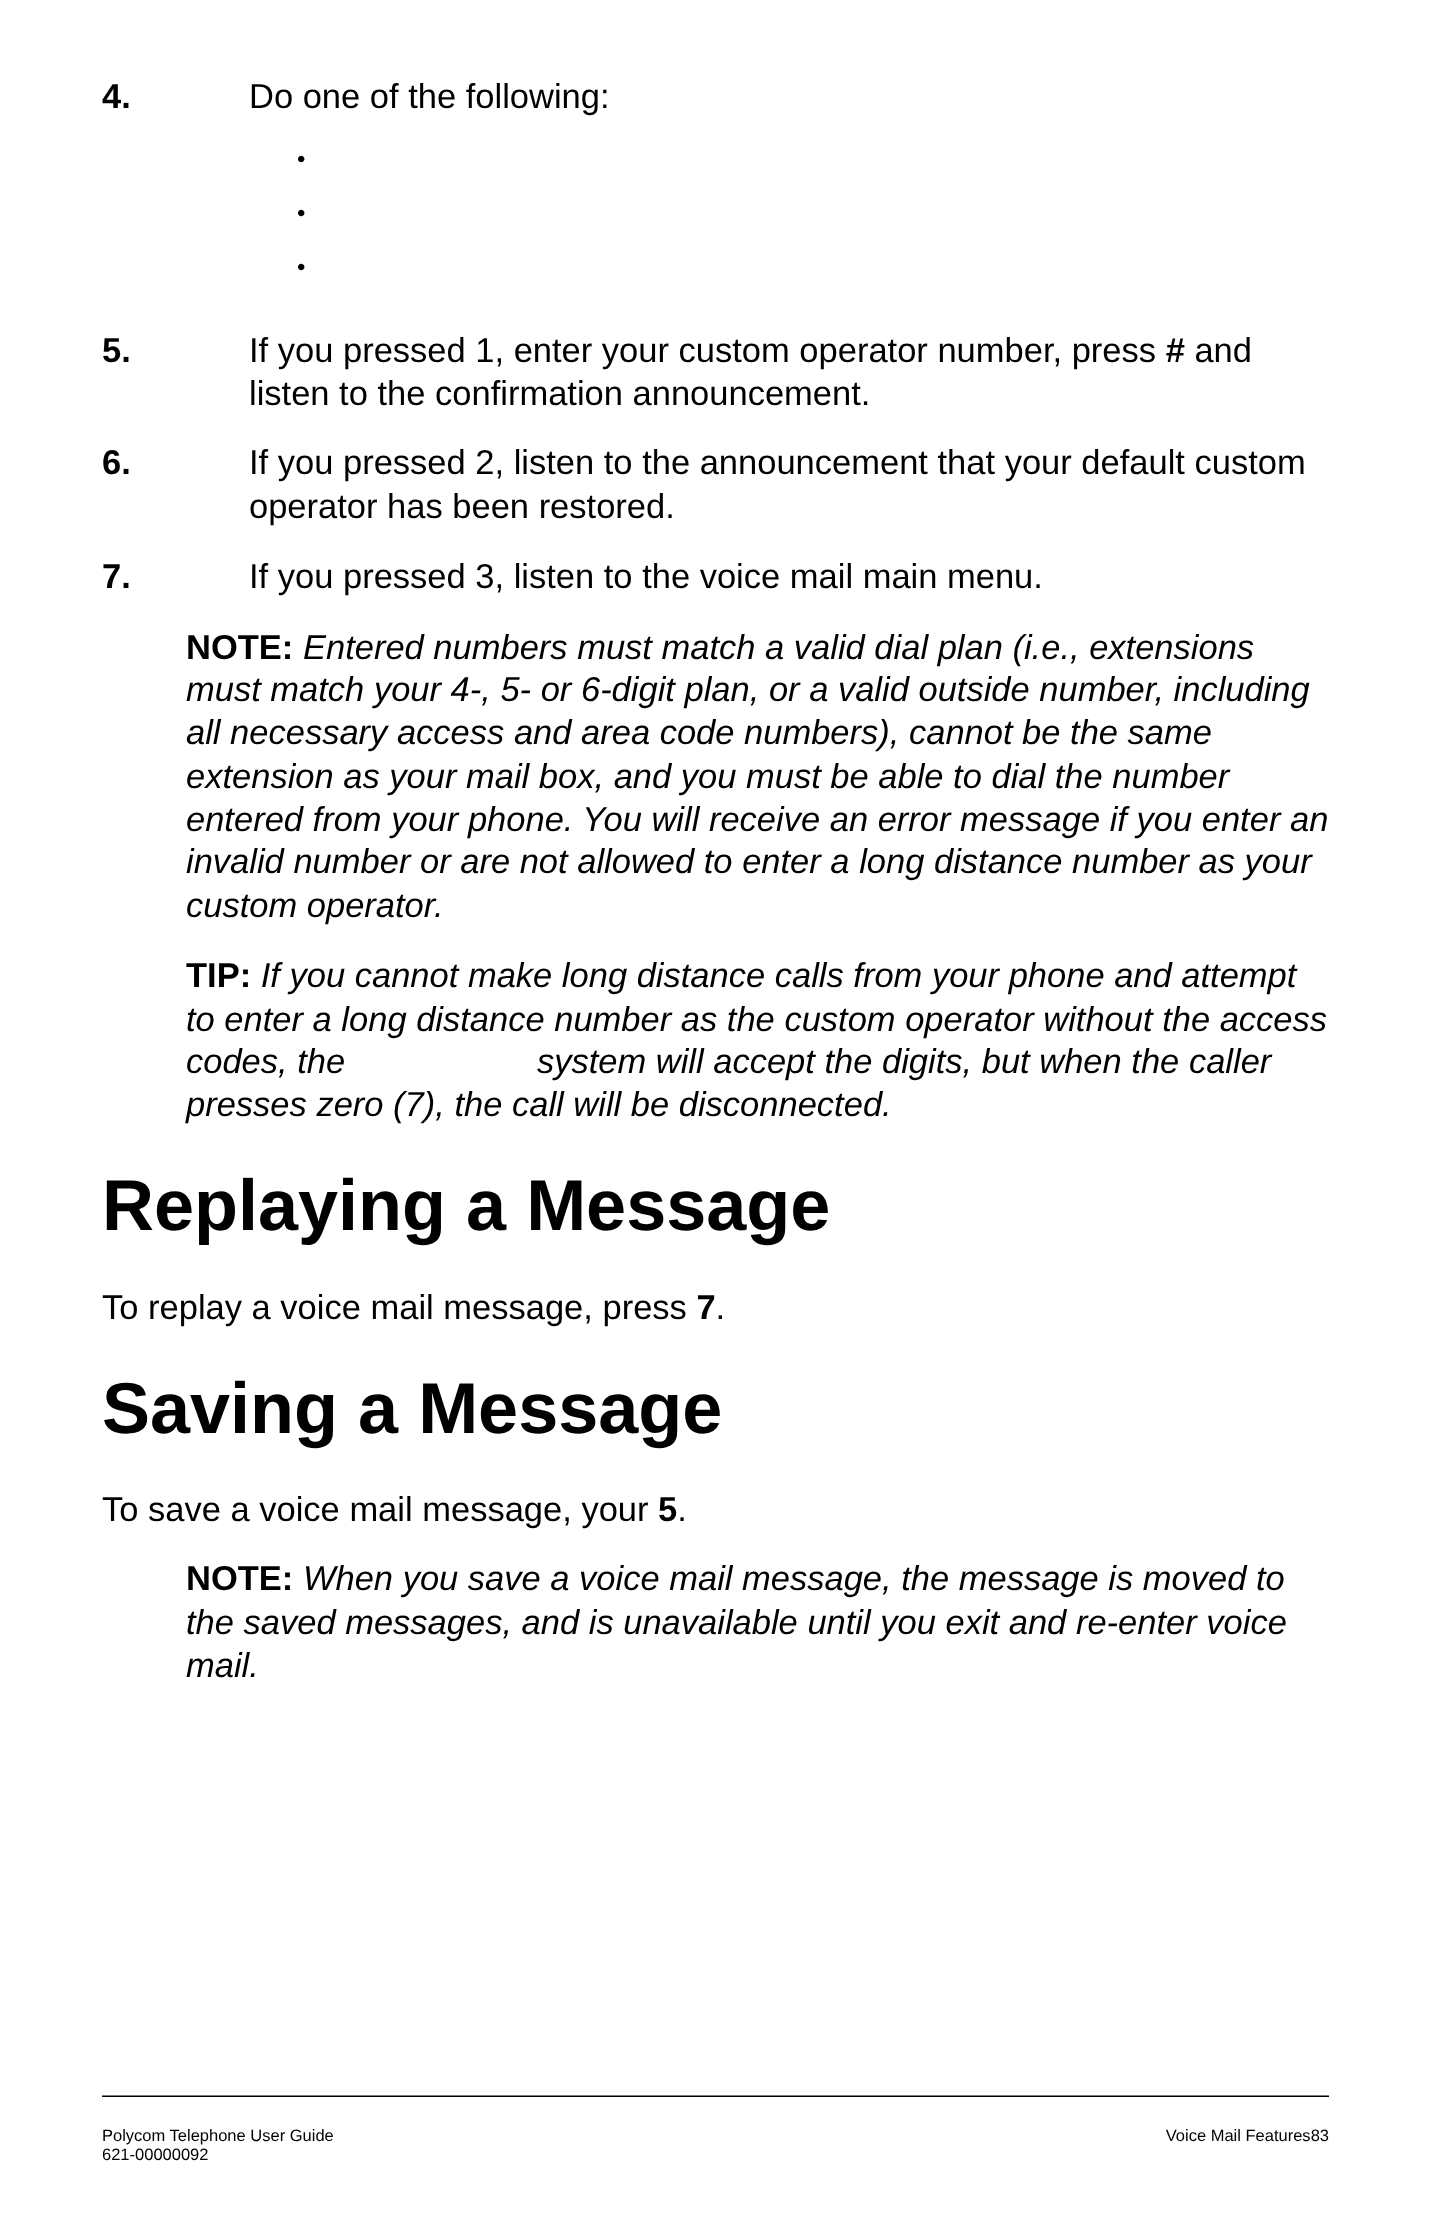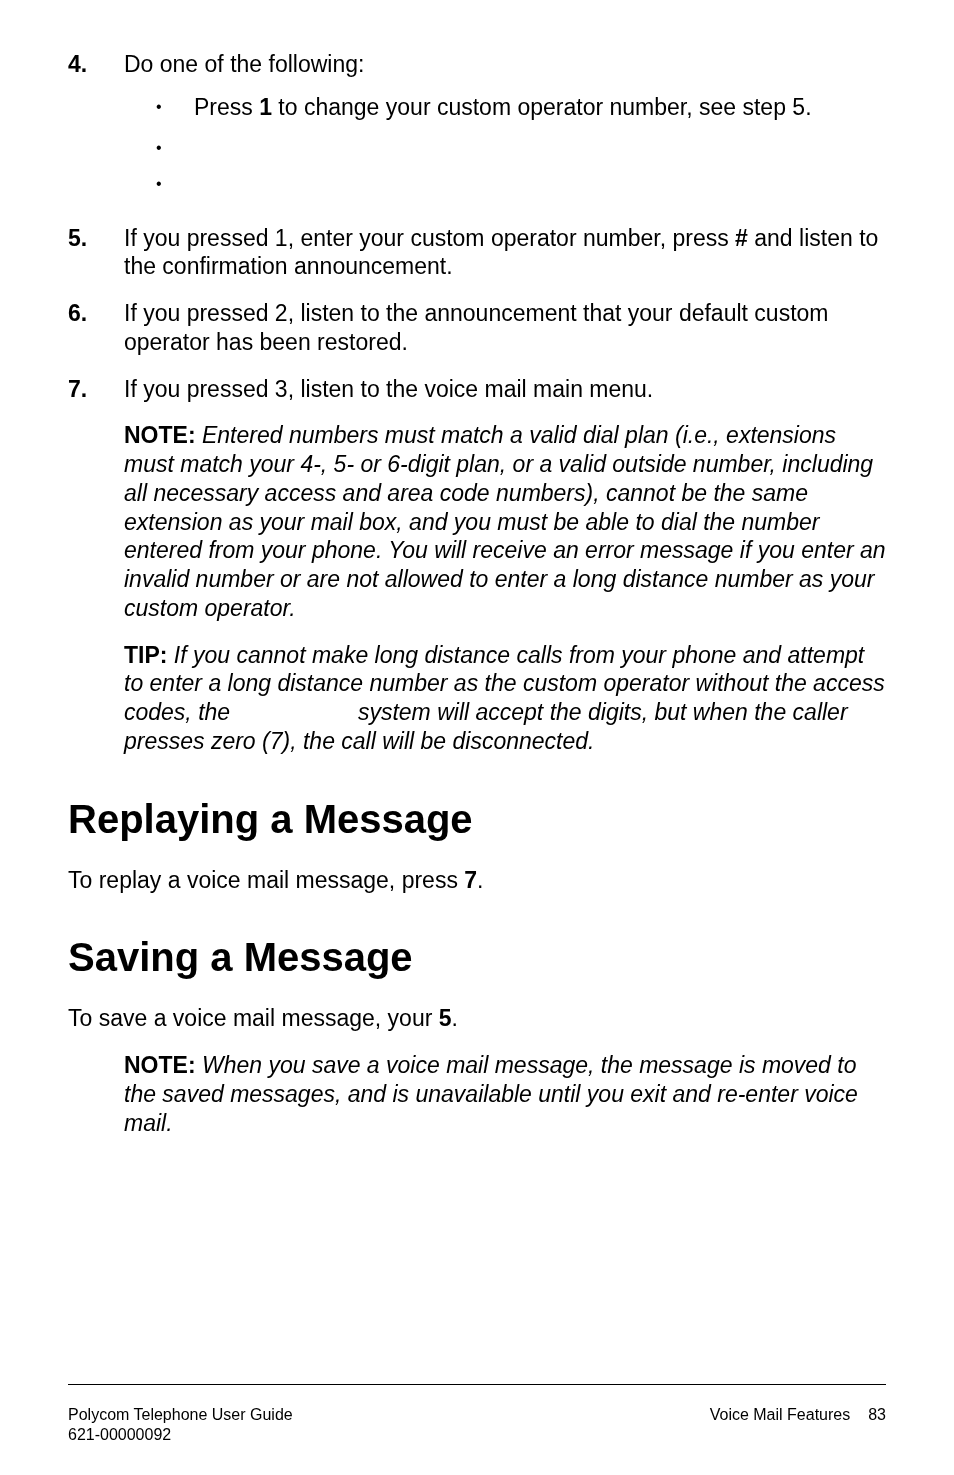--- a/index.html
+++ b/index.html
@@ -20,20 +20,21 @@
   .list-item {
     display: flex;
     margin-bottom: 18px;
   }
   .list-number {
     font-weight: bold;
     min-width: 56px;
   }
   .list-content {
     flex: 1;
+    margin-left: 42px;
   }
   .bullet-list {
     margin-top: 14px;
   }
   .bullet-item {
     display: flex;
     margin-bottom: 12px;
     padding-left: 32px;
   }
   .bullet {
@@ -46,62 +47,58 @@
     margin-top: 16px;
     margin-bottom: 18px;
     font-style: italic;
   }
   .note-label {
     font-weight: bold;
     font-style: normal;
     margin-top: 11px;
   }
   .h1 {
-    font-size: 40px;
+    font-size: 48px;
     font-weight: bold;
-    margin-top: 38px;
+    margin-top: 24px;
     margin-bottom: 22px;
   }
   .para {
     margin-bottom: 18px;
   }
   .footer {
     position: absolute;
     bottom: 30px;
     left: 68px;
     right: 68px;
     border-top: 1px solid #000;
     padding-top: 20px;
     display: flex;
     justify-content: space-between;
-    font-size: 16px;
+    font-size: 11px;
   }
   .footer-right {
     display: flex;
-    gap: 18px;
     justify-content: flex-end;
   }
   .page-num {
     font-weight: normal;
   }
   .bold { font-weight: bold; }
 </style>
 </head>
 <body>
 
 <div class="list-item">
   <div class="list-number">4.</div>
   <div class="list-content">
     <span>Do one of the following:</span>
     <div class="bullet-list">
       <div class="bullet-item">
         <div class="bullet">•</div>
-        <div>
-          <span>Press </span><span class="bold">1</span><span> to change your custom operator number, see step 5.</span>
-        </div>
       </div>
       <div class="bullet-item">
         <div class="bullet">•</div>
       </div>
       <div class="bullet-item">
         <div class="bullet">•</div>
       </div>
     </div>
   </div>
 </div>

